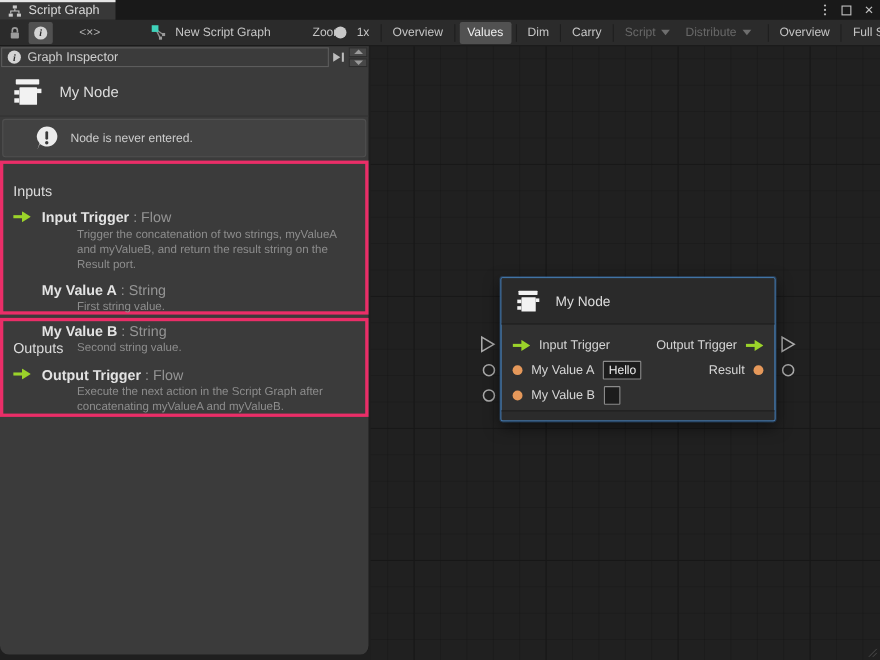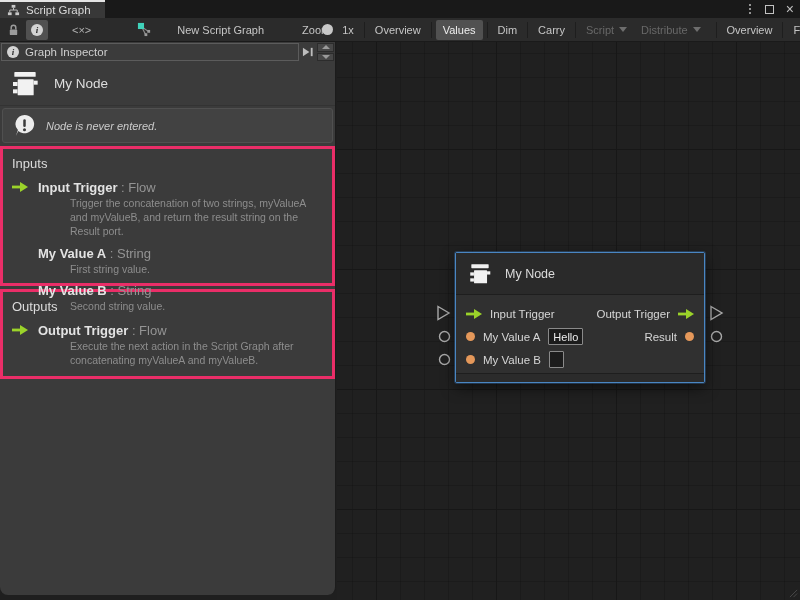--- a/index.html
+++ b/index.html
@@ -51,24 +51,24 @@
   .gi-dock { width:18px; display:flex; align-items:center; justify-content:center; cursor:pointer; }
   .gi-spin { width:17px; display:flex; flex-direction:column; margin:1px 1px 1px 0; gap:1px; }
   .gi-spin span { flex:1; background:#474747; border:1px solid #2c2c2c; display:flex; align-items:center; justify-content:center; cursor:pointer; }
   .arr-up { width:0;height:0;border-left:4px solid transparent;border-right:4px solid transparent;border-bottom:4px solid #9a9a9a; }
   .arr-dn { width:0;height:0;border-left:4px solid transparent;border-right:4px solid transparent;border-top:4px solid #9a9a9a; }
 
   .node-title-row { height:44px; display:flex; align-items:center; gap:13px; padding-left:9px; border-bottom:1px solid #333; }
   .node-title-row .title { font-size:13.5px; color:#dedede; }
 
   .warnbox { margin:2px; height:35px; background:#424242; border:1px solid #505050; border-radius:3px;
-             display:flex; align-items:center; gap:9px; padding:0 9px; color:#cccccc;font-style:italic; }
+             display:flex; align-items:center; gap:9px; padding:0 27px; color:#cccccc; }
 
   .hlsection { margin-top:3px; border:3px solid #ea2e68; background:#3b3b3b; padding:5px 6px 2px 7px; }
-  .hlsection .heading { font-size:13px; color:#dcdcdc; margin:2px 0 9px 2px; }
+  .hlsection .heading { font-size:13px; color:#dcdcdc; margin:12px 0 9px 2px; }
   .pentry { display:flex; gap:8px; margin:0 0 7px 2px; }
   .pentry .icol { width:18px; flex:none; padding-top:2px; }
   .pname { font-size:13px; color:#e3e3e3; font-weight:bold; }
   .ptype { font-weight:normal; color:#949494; }
   .pdesc { font-size:10.5px; color:#8d8d8d; line-height:1.32; margin-top:2px; max-width:296px;margin-left:32px; }
   .vdot { width:9px; height:9px; border-radius:50%; background:#e5985a; margin:2px 0 0 3px; }
 
   
   .graph {
     position:absolute; left:337px; top:42px; width:463px; height:558px;
@@ -132,21 +132,21 @@
     <svg width="13" height="14" viewBox="0 0 14 15">
       <path d="M4.5 7V5a2.5 2.5 0 0 1 5 0v2" stroke="#9c9c9c" stroke-width="1.6" fill="none"></path>
       <rect x="3" y="7" width="8" height="6" rx="1" fill="#9c9c9c"></rect>
     </svg>
   </div>
   <div class="tbtn icon active">
 
     <span class="infcircle infircle-live" style="width: 12px; height: 12px; border-radius: 50%; background: rgb(212, 212, 212); color: rgb(43, 43, 43); font-weight: bold; font-size: 9px; display: flex; align-items: center; justify-content: center; font-family: &quot;Liberation Serif&quot;, serif; font-style: italic;">i</span>
   </div>
   <div class="tbtn" style="margin-left:16px; color:#b2b2b2">&lt;×&gt;</div>
-  <div class="tbtn" style="margin-left:32px; gap:25px">
+  <div class="tbtn" style="margin-left:32px; gap:7px">
     <svg width="15" height="15" viewBox="0 0 16 16">
       <path d="M5 5 L12 10 M5 5 L9 13" stroke="#8b8b8b" stroke-width="1.3"></path>
       <rect x="1" y="1" width="6.5" height="6.5" fill="#3fd2ba"></rect>
       <rect x="11" y="8.5" width="3" height="3" fill="#9a9a9a"></rect>
       <rect x="8" y="12" width="3" height="3" fill="#9a9a9a"></rect>
     </svg>
     <span>New Script Graph</span>
   </div>
   <div class="tbtn" style="margin-left:24px; padding-right:0">Zoom</div>
   <div class="slider-track">

